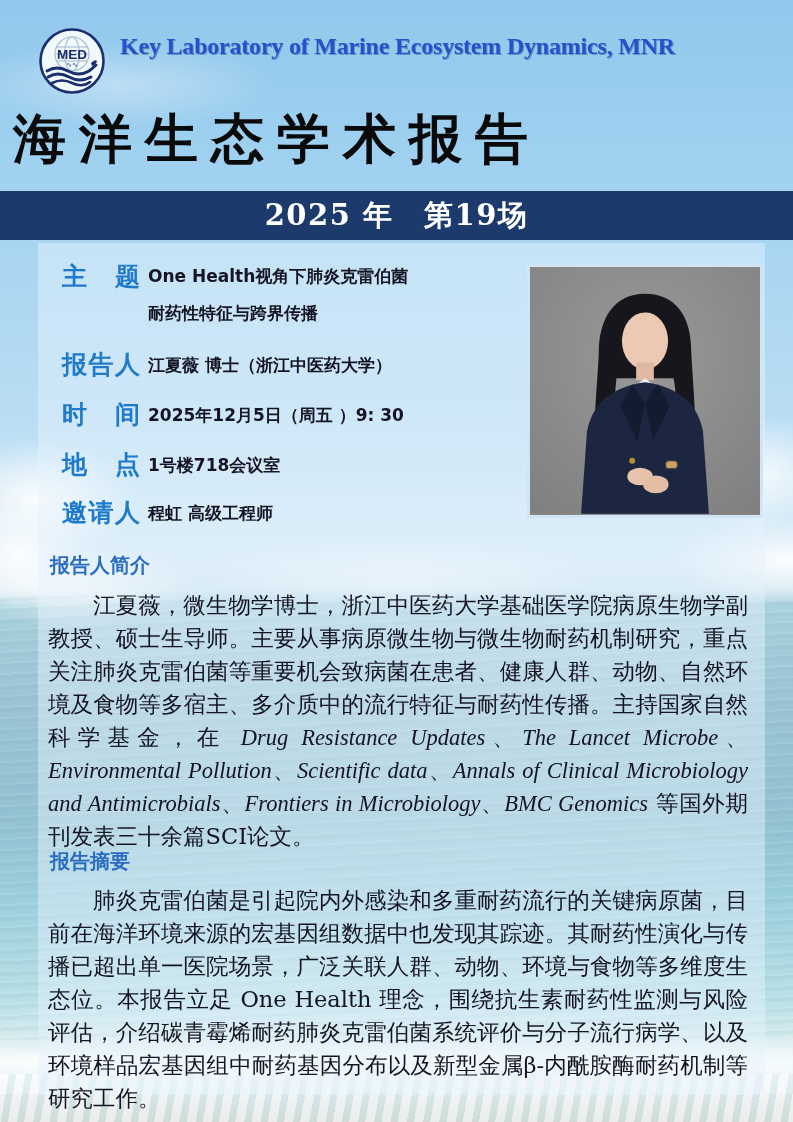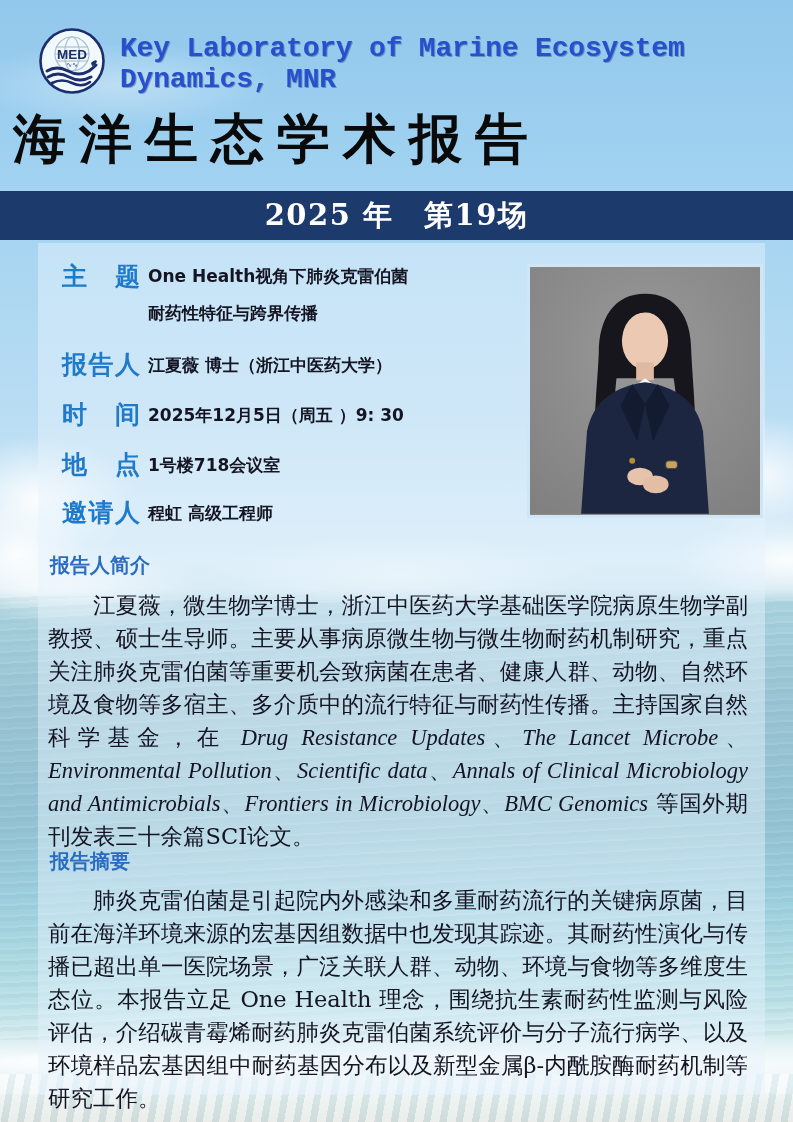--- a/index.html
+++ b/index.html
@@ -41,21 +41,21 @@
       repeating-linear-gradient(100deg, rgba(255,255,255,.55) 0 9px, rgba(205,226,233,.35) 9px 16px),
       linear-gradient(0deg, rgba(213,195,170,.38), rgba(213,195,170,0) 75%);}
   .panel{position:absolute;left:38px;top:243px;width:727px;height:852px;
     background:rgba(229,242,252,.48);}
 
   
   .logo{position:absolute;left:38px;top:27px;width:68px;height:68px;}
   .org{position:absolute;left:112px;top:32px;width:620px;}
   .org-zh{font-size:27px;font-weight:bold;color:var(--org-blue);letter-spacing:2.5px;
     text-shadow:1px 1px 0 rgba(18,36,110,.45);}
-  .org-en{font-family:Liberation Mono, monospace;font-size:28px;font-weight:600;
+  .org-en{font-family:Liberation Serif, serif;font-size:24px;font-weight:600;
     color:#2750cc;margin:1px 0 0 8px;letter-spacing:-0.2px;
     text-shadow:1px 1px 0 rgba(18,36,110,.35);}
   .title{position:absolute;left:0;width:793px;top:104px;
     font-size:53px;font-weight:900;color:#0a0a0a;letter-spacing:13px;text-indent:13px;}
   .banner{position:absolute;left:0;top:191px;width:793px;height:49px;
     background:var(--banner-navy);display:flex;align-items:center;justify-content:center;}
   .banner span{color:#ffffff;font-size:29px;font-weight:bold;letter-spacing:1.5px;}
 
   
   .info{position:absolute;left:62px;top:262px;width:460px;

